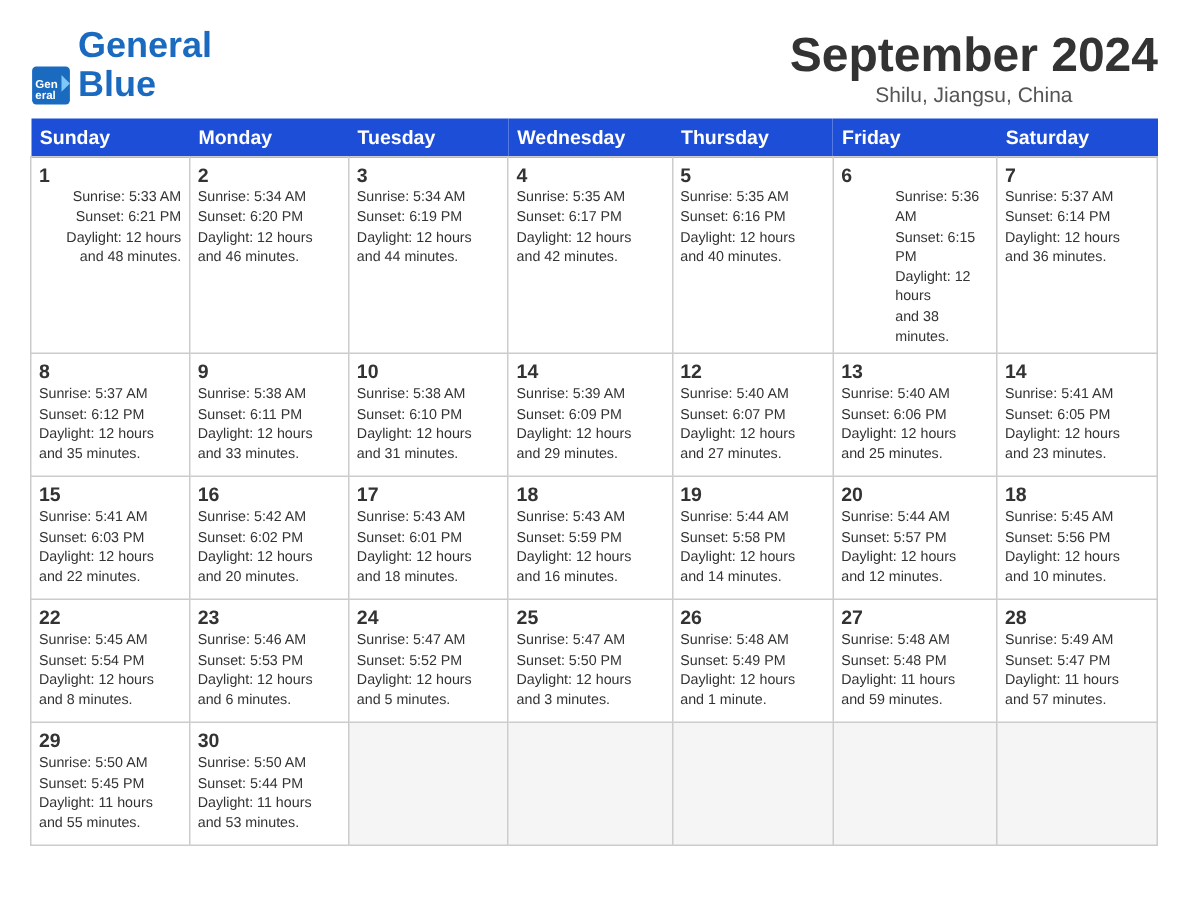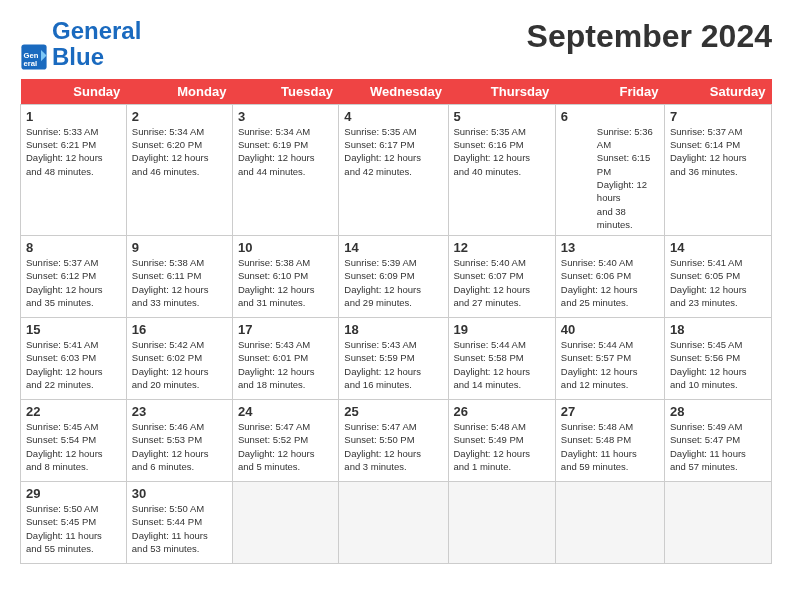--- a/index.html
+++ b/index.html
@@ -48,23 +48,23 @@
     .subtitle {
       font-size: 14px;
       color: #555;
     }
     table {
       width: 100%;
       border-collapse: collapse;
       font-size: 10.5px;
     }
     thead tr th {
-      background: #ef4444;
+      background: #1d4ed8;
       color: #fff;
-      text-align: right;
+      text-align: left;
       padding: 5px 6px;
       font-size: 13px;
       font-weight: bold;
     }
     tbody tr td {
       border: 1px solid #ccc;
       vertical-align: top;
       padding: 4px 5px;
       width: 113px;
       height: 82px;
@@ -98,40 +98,41 @@
         <polygon points="30,10 38,18 30,26" fill="#7ec8f7"></polygon>
       </svg>
       <div>
         <div class="logo-text">
           <span>General</span><br><span style="color:#1a6abf">Blue</span>
         </div>
       </div>
     </div>
     <div class="title-block">
       <div class="month-title">September 2024</div>
+      <div class="subtitle">Shilu, Jiangsu, China</div>
     </div>
   </div>
 
   <table>
     <thead>
       <tr id="header-row">
           <th>Sunday</th>
           <th>Monday</th>
           <th>Tuesday</th>
           <th>Wednesday</th>
           <th>Thursday</th>
           <th>Friday</th>
           <th>Saturday</th>
         </tr>
     </thead>
     <tbody id="calendar-body">
     <tr>
           <td>
             <span class="day-num">1</span>
-            <div class="day-detail" style="white-space: pre-line;">Sunrise: 5:33 AM
+            <div class="day-detail" style="white-space: pre-line; text-align: right;">Sunrise: 5:33 AM
 Sunset: 6:21 PM
 Daylight: 12 hours
 and 48 minutes.</div>
           </td>
           <td>
             <span class="day-num">2</span>
             <div class="day-detail" style="white-space: pre-line;">Sunrise: 5:34 AM
 Sunset: 6:20 PM
 Daylight: 12 hours
 and 46 minutes.</div>
@@ -253,21 +254,21 @@
 and 16 minutes.</div>
           </td>
           <td>
             <span class="day-num">19</span>
             <div class="day-detail" style="white-space: pre-line;">Sunrise: 5:44 AM
 Sunset: 5:58 PM
 Daylight: 12 hours
 and 14 minutes.</div>
           </td>
           <td>
-            <span class="day-num">40</span>
+            <span class="day-num">20</span>
             <div class="day-detail" style="white-space: pre-line;">Sunrise: 5:44 AM
 Sunset: 5:57 PM
 Daylight: 12 hours
 and 12 minutes.</div>
           </td>
           <td>
             <span class="day-num">18</span>
             <div class="day-detail" style="white-space: pre-line;">Sunrise: 5:45 AM
 Sunset: 5:56 PM
 Daylight: 12 hours

